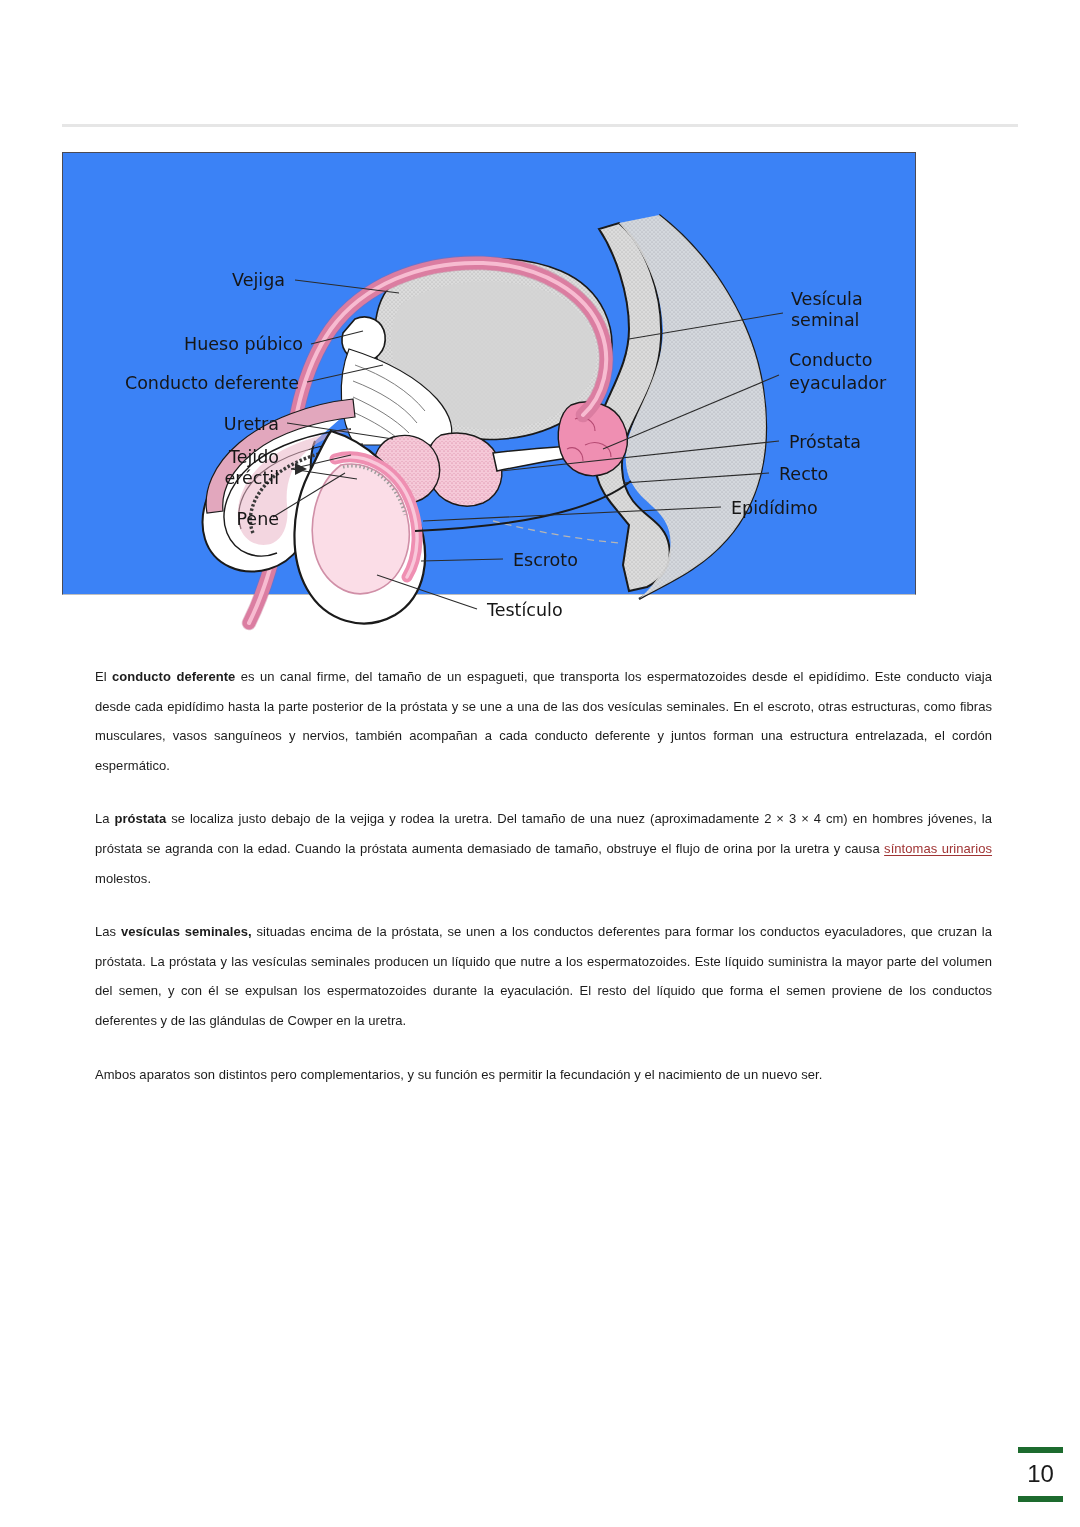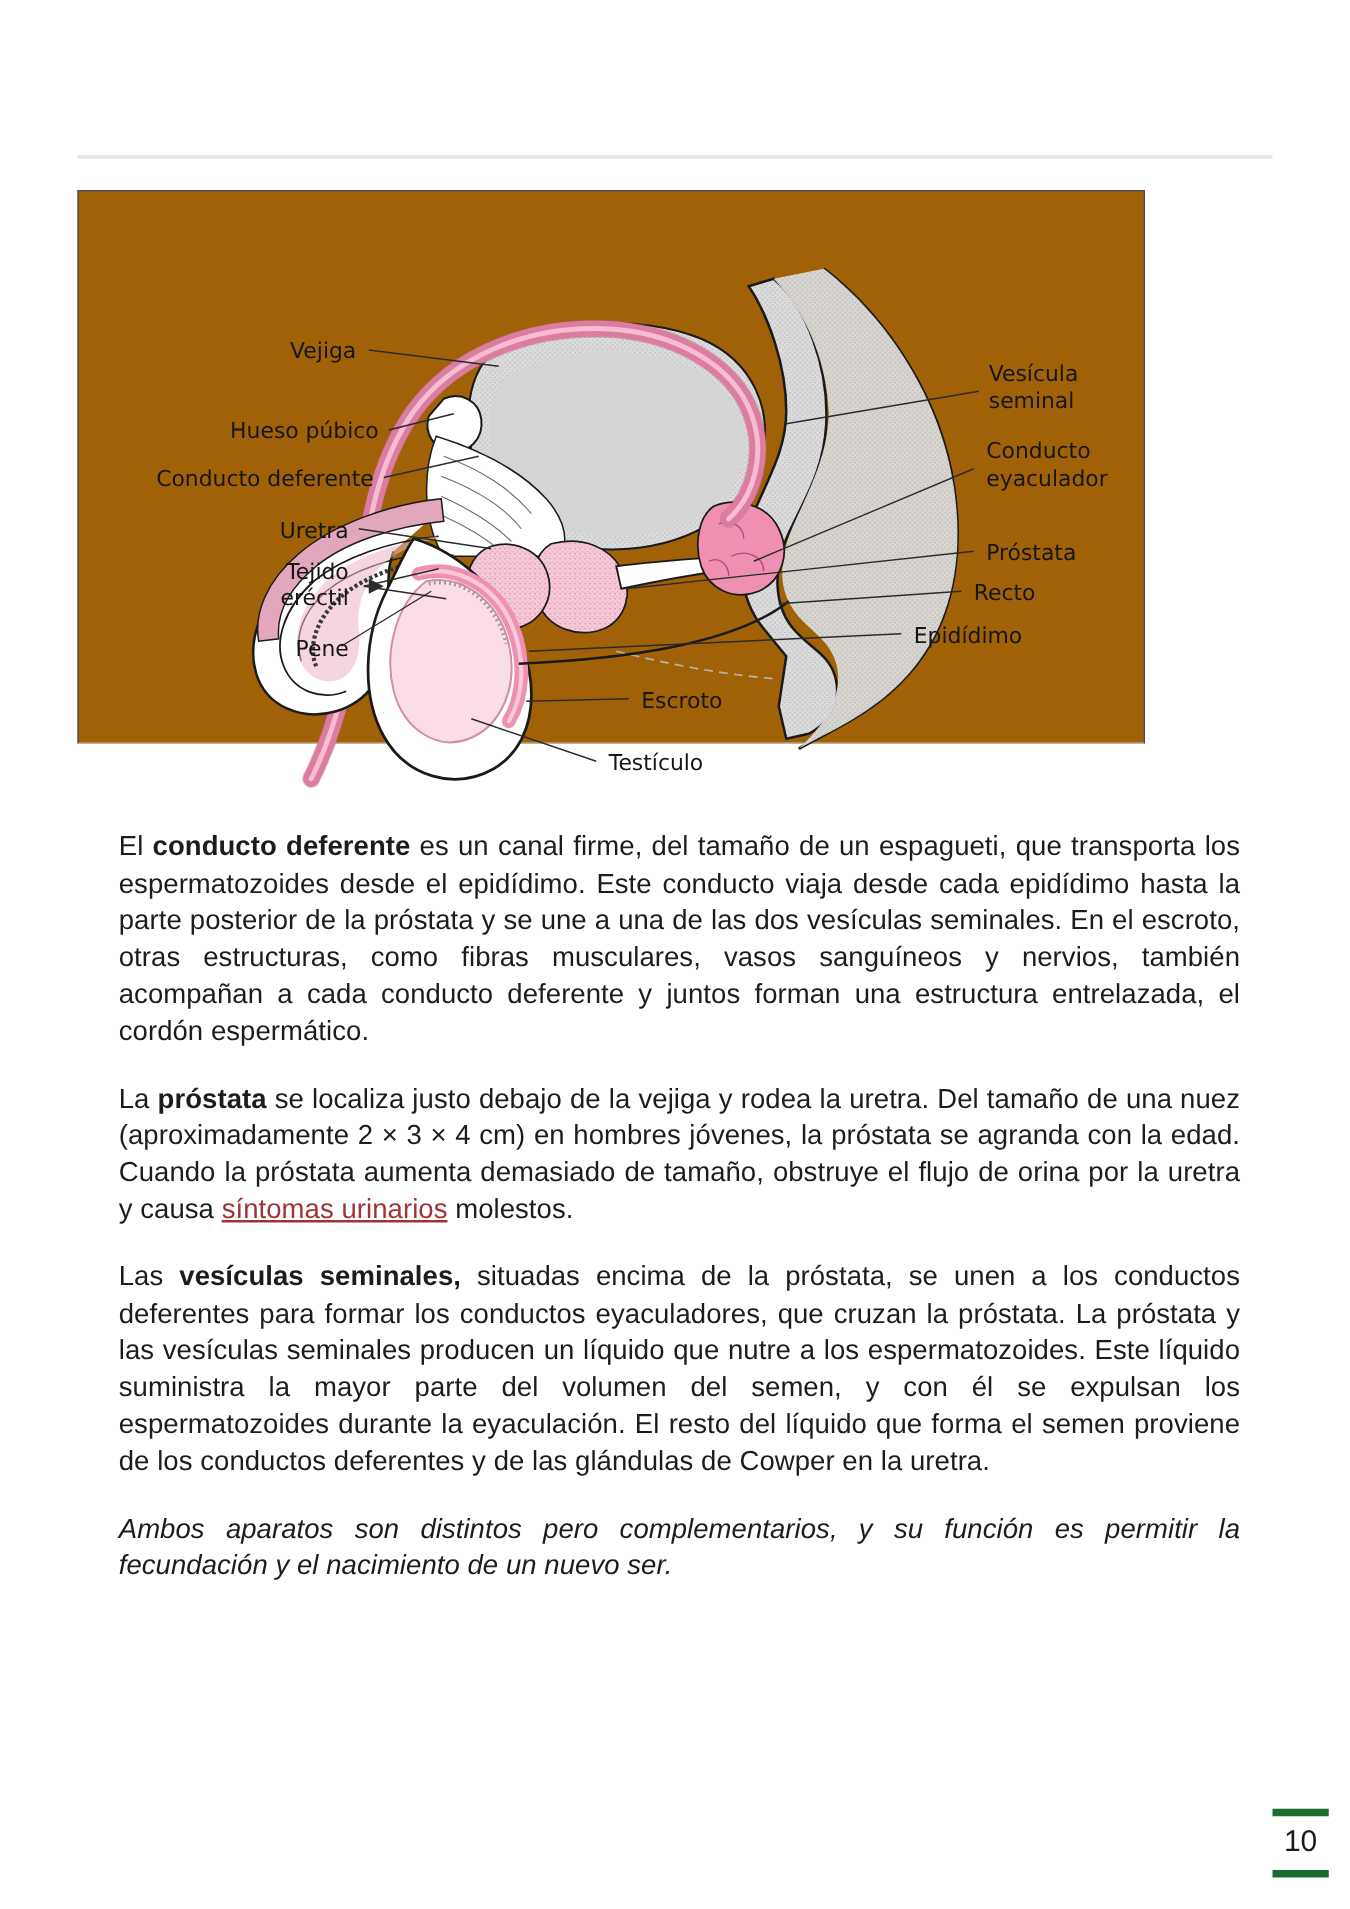--- a/index.html
+++ b/index.html
@@ -30,21 +30,21 @@
   
   .figure-box {
     position: absolute;
     left: 62px;
     top: 152px;
     width: 854px;
     height: 443px;
     border: 1px solid #4a4a55;
     border-right-color: #4a4a55;
     border-bottom-color: #bfbfbf;
-    background: #a16207;
+    background: #3b82f6;
     box-sizing: border-box;
   }
   .figure-box .diagram-svg {
     position: absolute;
     left: 0;
     top: 0;
     width: 854px;
     height: 498px;
     display: block;
   }
@@ -64,27 +64,27 @@
   
   .content {
     position: absolute;
     left: 95px;
     top: 662px;
     width: 897px;
   }
   p.para {
     margin: 0 0 24px 0;
     font-family: "Liberation Sans", sans-serif;
-    font-size: 22px;
+    font-size: 13px;
     line-height: 29.6px;
     text-align: justify;
     color: #1c1c1c;
     letter-spacing: 0.05px;
   }
-  p.para:last-child { margin-bottom: 12px; font-style: italic; }
+  p.para:last-child { margin-bottom: 12px; }
   p.para b { font-weight: bold; }
   .gap-before { margin-top: 34px; }
   a.inline-link {
     color: #a03434;
     text-decoration: underline;
     text-decoration-color: #a03434;
     text-underline-offset: 2px;
   }
 
   

